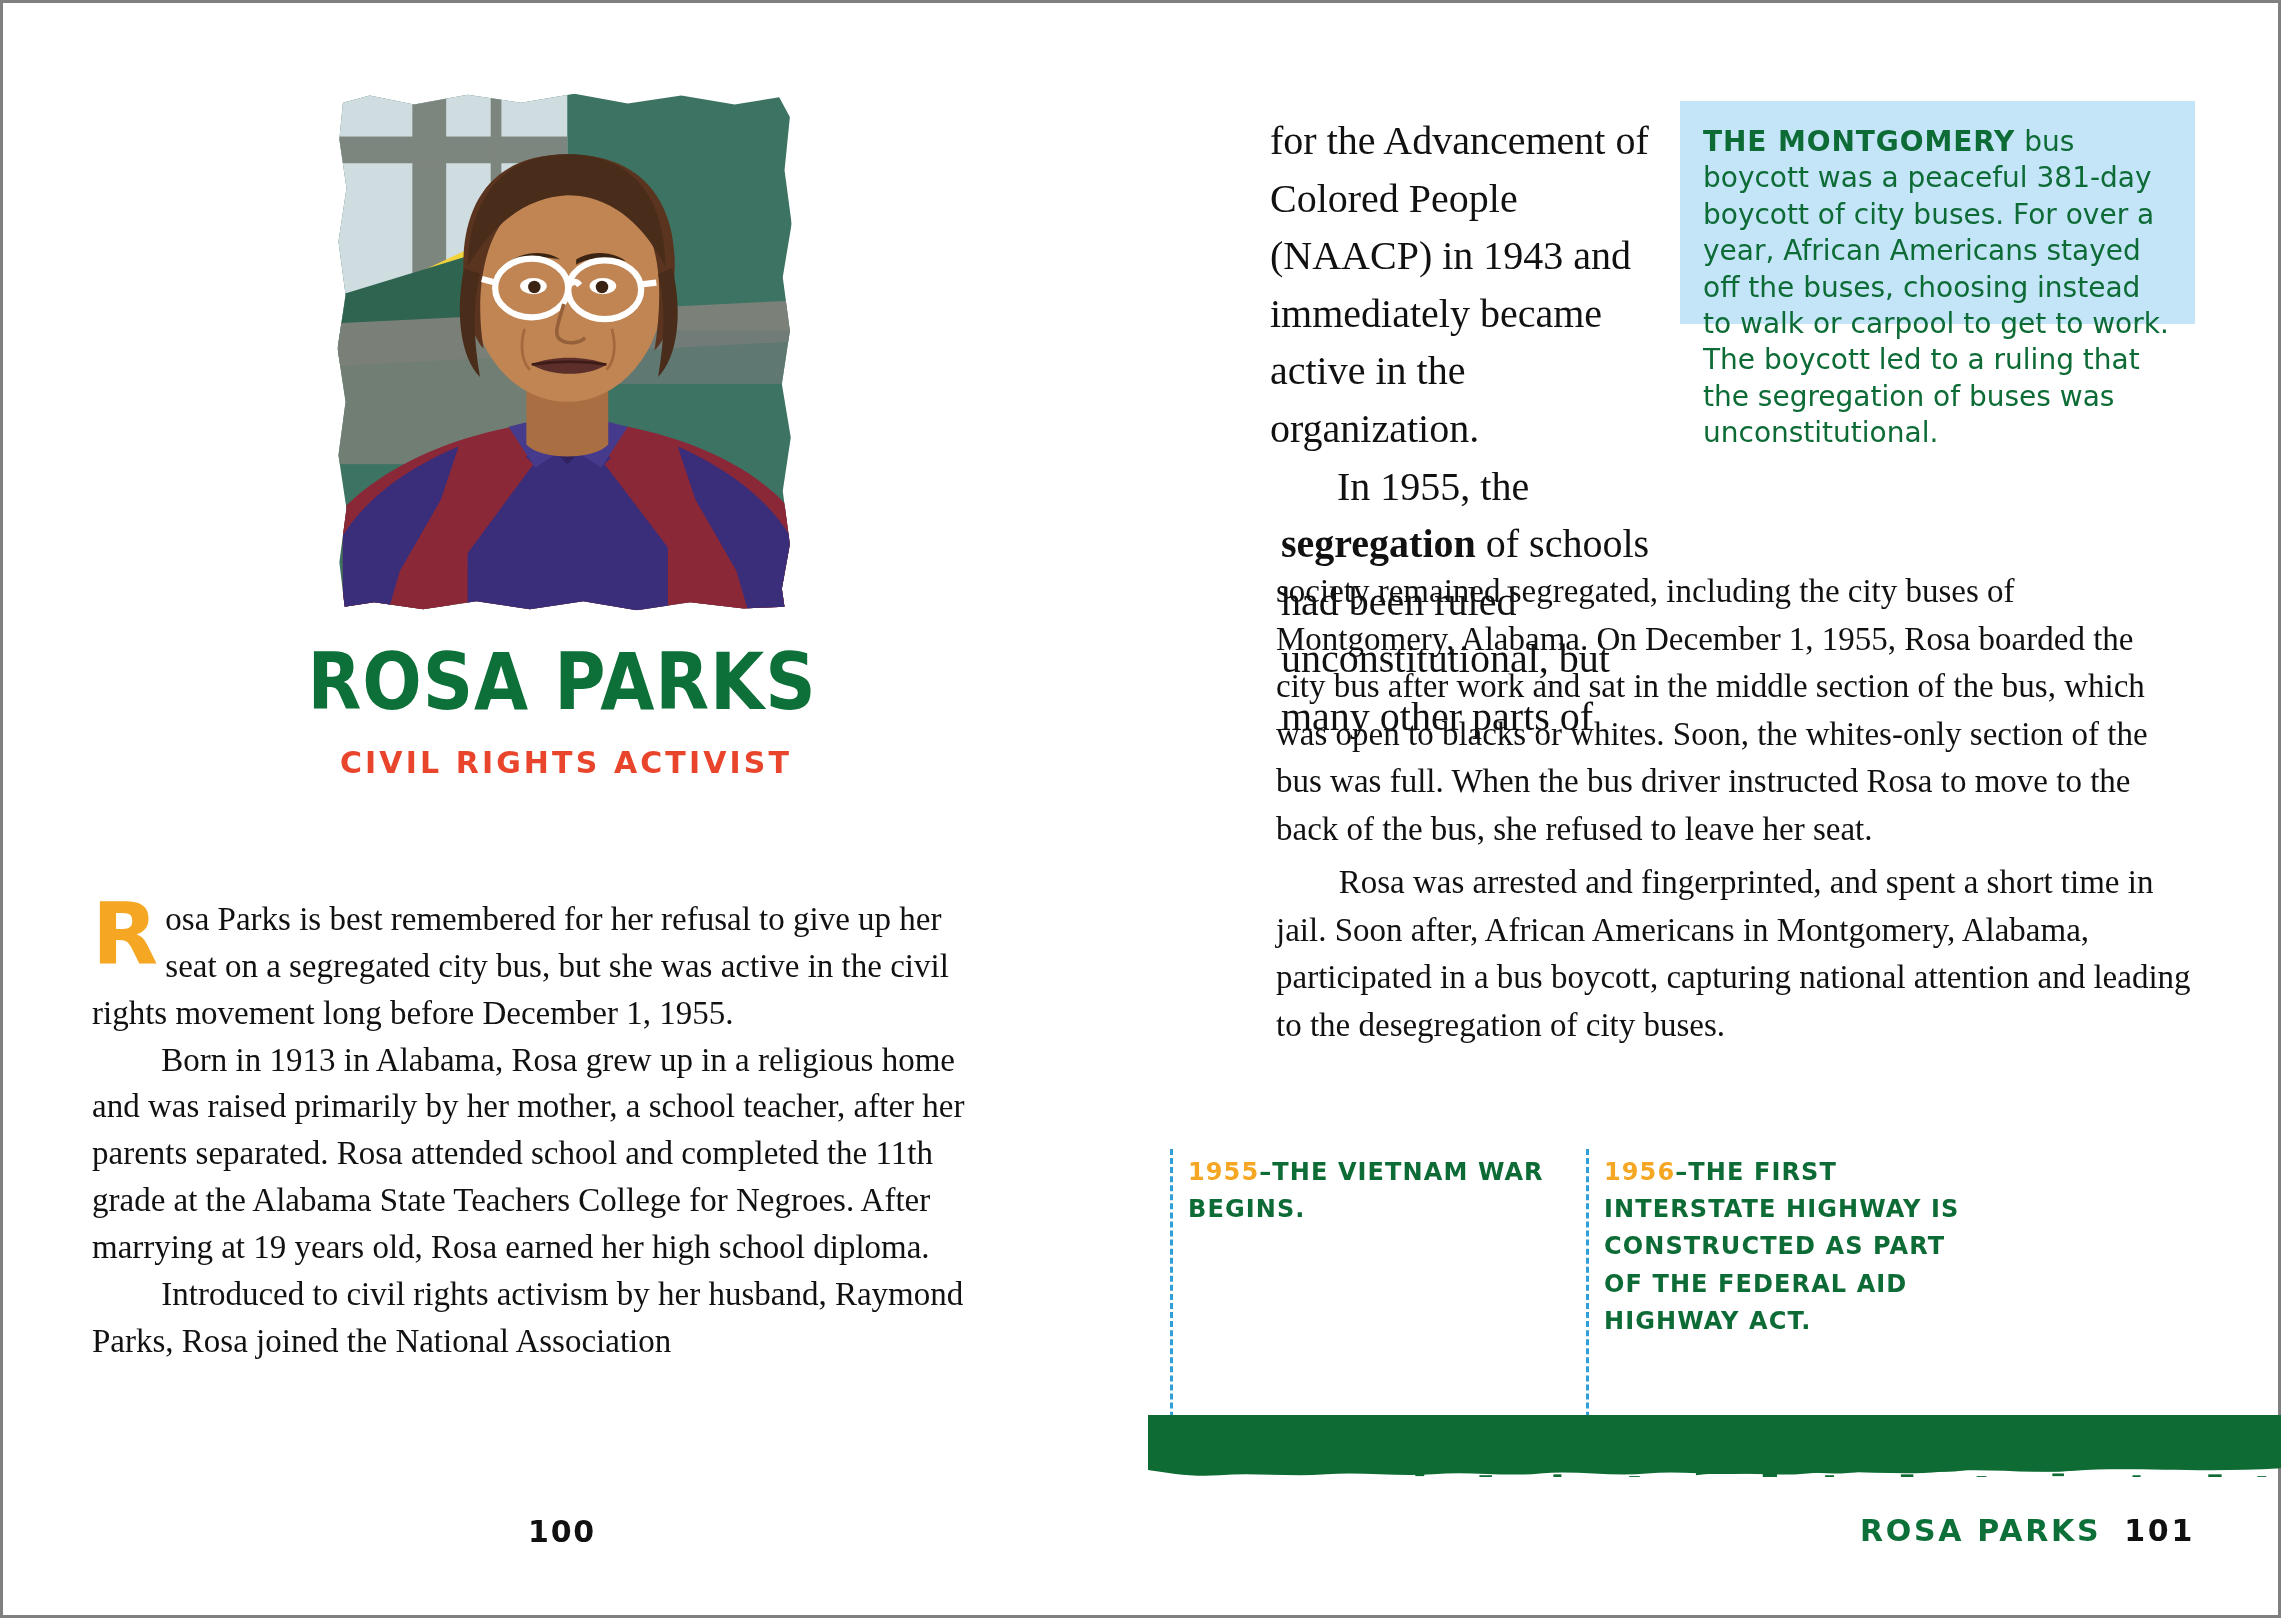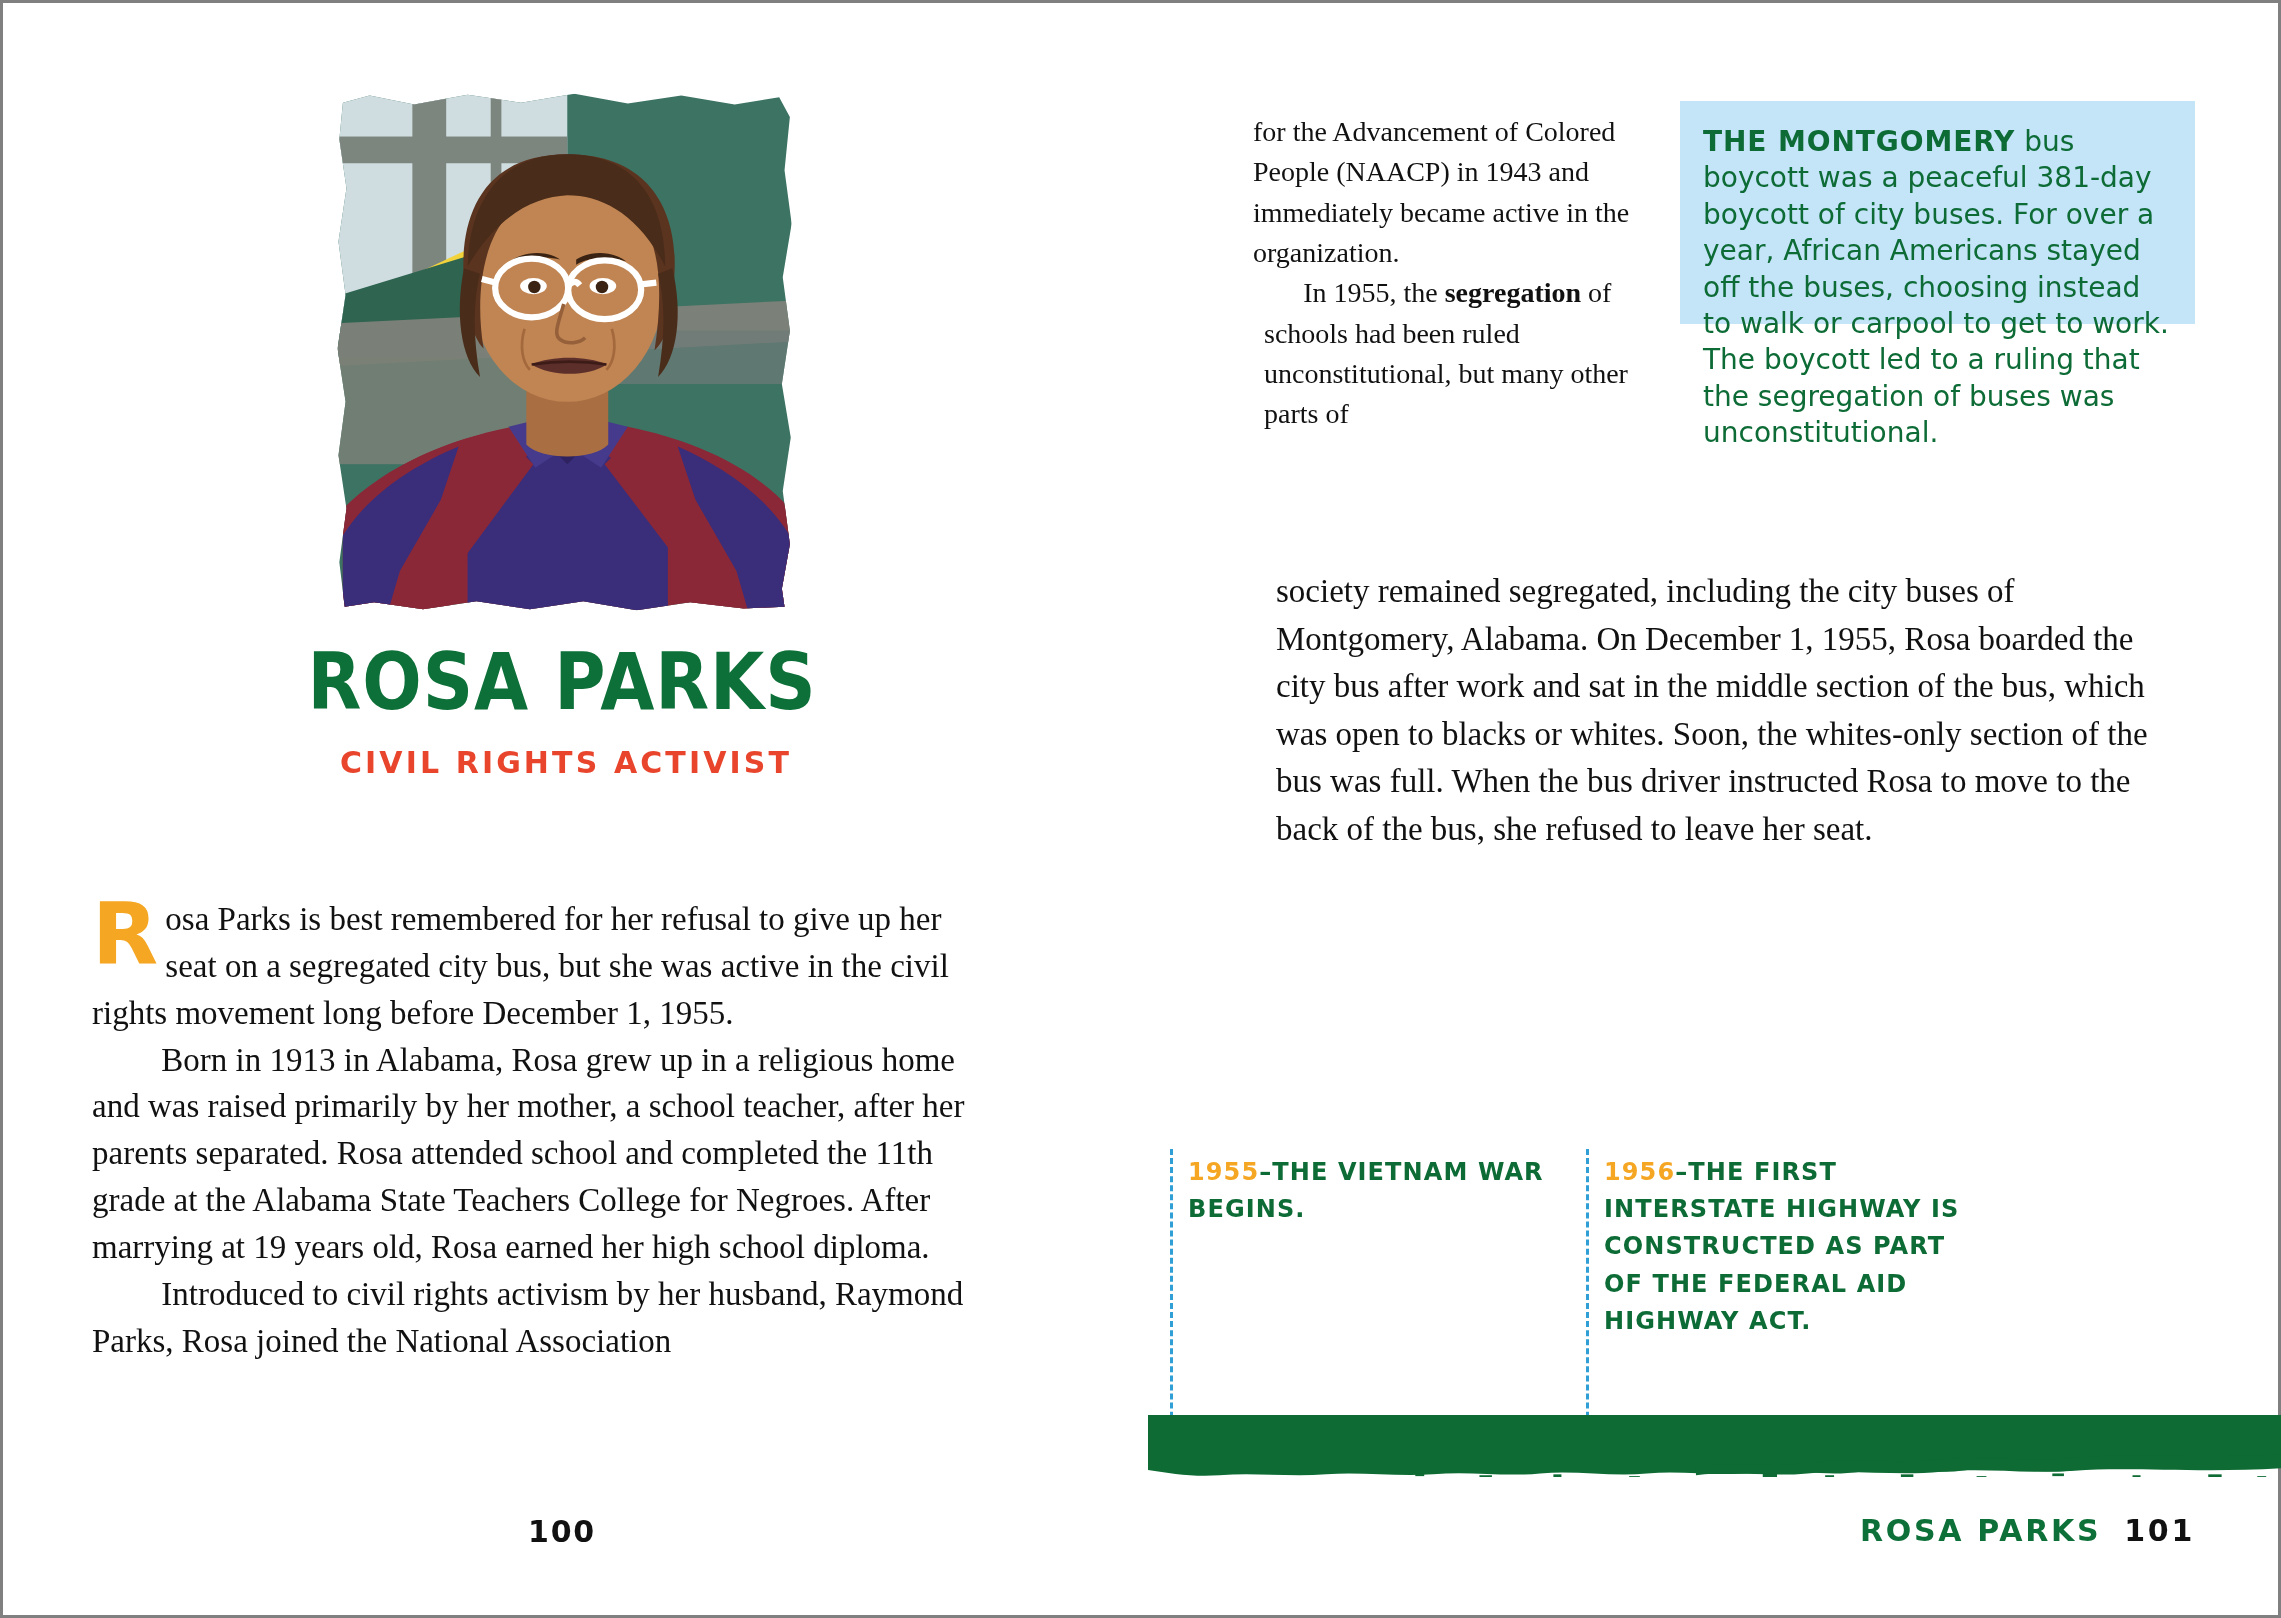--- a/index.html
+++ b/index.html
@@ -113,25 +113,25 @@
   
   #right-page {
     position: absolute;
     left: 1118px; top: 0;
     width: 1163px; height: 1618px;
   }
 
   
   #right-col-narrow {
     position: absolute;
-    left: 132px;
+    left: 149px;
     top: 109px;
     width: 397px;
     font-family: "Liberation Serif", serif;
-    font-size: 28px;
+    font-size: 40px;
     line-height: 1.44;
     color: #111111;
   }
   #right-col-narrow p { margin: 0; }
   #right-col-narrow p + p { text-indent: 1.4em; margin-left: 11px; }
   .kw { font-weight: 700; }
 
   
   #callout {
     position: absolute;
@@ -323,20 +323,21 @@
       <p>for the Advancement of Colored People (NAACP) in 1943 and immediately became active in the organization.</p>
       <p><span>In 1955, the </span><span class="kw">segregation</span><span> of schools had been ruled unconstitutional, but many other parts of</span></p>
     </div>
 
     <div id="callout">
       <div id="callout-text"><span id="callout-lead">THE MONTGOMERY</span><span> bus boycott was a peaceful 381-day boycott of city buses. For over a year, African Americans stayed off the buses, choosing instead to walk or carpool to get to work. The boycott led to a ruling that the segregation of buses was unconstitutional.</span></div>
     </div>
 
     <div id="right-body">
       <p>society remained segregated, including the city buses of Montgomery, Alabama. On December 1, 1955, Rosa boarded the city bus after work and sat in the middle section of the bus, which was open to blacks or whites. Soon, the whites-only section of the bus was full. When the bus driver instructed Rosa to move to the back of the bus, she refused to leave her seat.</p>
+      <p>Rosa was arrested and fingerprinted, and spent a short time in jail. Soon after, African Americans in Montgomery, Alabama, participated in a bus boycott, capturing national attention and leading to the desegregation of city buses.</p>
     </div>
 
     <div id="timeline">
       <div class="tl-rule" style="left:49px; top:1146px; height:323px;"></div>
       <div class="tl-rule" style="left:465px; top:1146px; height:323px;"></div>
 
       <div class="tl-entry" style="left:67px; top:1151px; width:356px;">
         <span class="tl-year">1955</span><span>–</span><span>THE VIETNAM WAR BEGINS.</span>
       </div>
 

